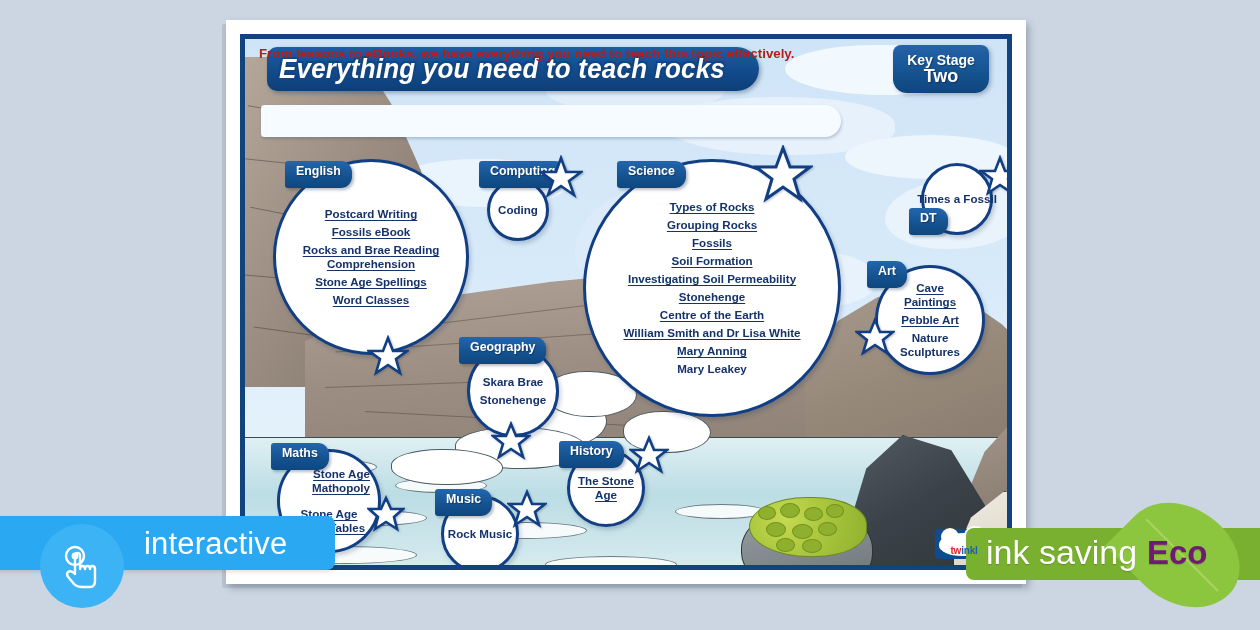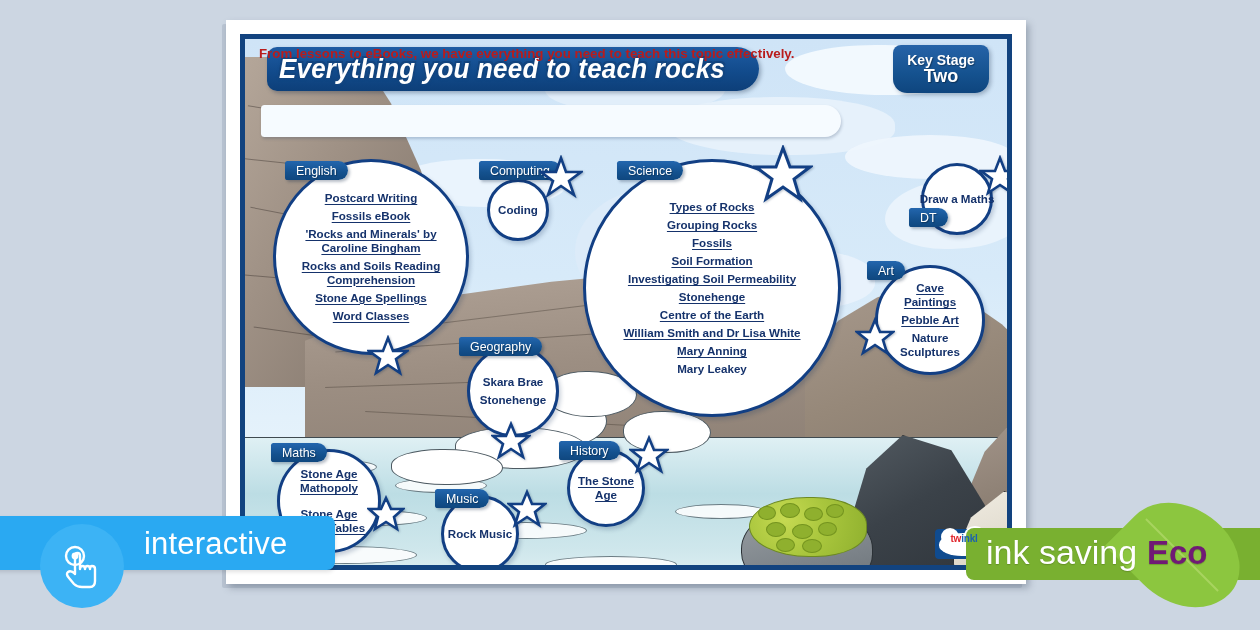--- a/index.html
+++ b/index.html
@@ -147,39 +147,39 @@
     box-sizing:border-box;
   }
   .bubble .item{
     color:#15326b;font-size:11.6px;font-weight:bold;line-height:1.18;
     text-align:center;text-decoration:underline;
     text-underline-offset:1.5px;white-space:nowrap;padding:2.2px 0;
   }
   .bubble .item.wrap{white-space:normal;}
   .bubble .item.plain{text-decoration:none;}
   .tag{
-    position:absolute;height:19px;padding:0 11px 0 11px;
+    position:absolute;height:19px;padding:0 11px 8px 11px;
     background:linear-gradient(180deg,#2366ae 0%,#14518e 60%,#0f477f 100%);
     border-radius:3px 11px 11px 3px;
-    color:#fff;font-size:12.4px;font-weight:normal;
+    color:#fff;font-size:12.4px;font-weight:bold;
     display:flex;align-items:center;justify-content:center;
     box-shadow:2px 2px 3px rgba(20,40,70,.3);
     white-space:nowrap;z-index:6;
     text-shadow:1px 1px 1px rgba(0,0,0,.3);
   }
   .star{position:absolute;z-index:7;filter:drop-shadow(1px 1px 1px rgba(20,45,80,.3));}
 
   
   .twinkl{
     position:absolute;right:14px;bottom:6px;width:58px;height:30px;
     background:#0f4b8f;border-radius:4px;display:flex;align-items:center;justify-content:center;
   }
   .twinkl .cloudlogo{
     width:50px;height:23px;background:#ffffff;border-radius:50% 50% 46% 46%;
-    display:flex;align-items:flex-start;justify-content:center;position:relative;
+    display:flex;align-items:flex-end;justify-content:center;position:relative;
   }
   .twinkl .cloudlogo:before,.twinkl .cloudlogo:after{
     content:"";position:absolute;background:#fff;border-radius:50%;
   }
   .twinkl .cloudlogo:before{width:18px;height:18px;left:2px;top:-5px;}
   .twinkl .cloudlogo:after{width:22px;height:20px;right:3px;top:-7px;}
   .twinkl .txt{position:relative;z-index:2;font-size:10px;font-weight:bold;color:#e1262d;letter-spacing:-.2px;}
   .twinkl .txt b{color:#1b62ae;}
 
   
@@ -295,22 +295,21 @@
           <div class="l1">Key Stage</div>
           <div class="l2">Two</div>
         </div>
 
         <div class="subtitle-bar"></div>
         <div class="subtitle-text">From lessons to eBooks, we have everything you need to teach this topic effectively.</div>
 
         <div class="bubble" style="left:28px;top:120px;width:196px;height:196px;">
           <div class="item">Postcard Writing</div>
           <div class="item">Fossils eBook</div>
-          <div class="item wrap" style="width:160px;">'Rocks and Minerals' by Caroline Bingham</div>
-          <div class="item wrap" style="width:162px;">Rocks and Soils Reading Comprehension</div>
+          <div class="item wrap" style="width:162px;">Rocks and Brae Reading Comprehension</div>
           <div class="item">Stone Age Spellings</div>
           <div class="item">Word Classes</div>
         </div>
         <div class="tag" style="left:40px;top:122px;">English</div>
         <svg class="star" style="left:122px;top:296px;" width="42" height="42" viewBox="0 0 42 42">
           <polygon points="21,3 26,16 40,16 29,24 33,38 21,30 9,38 13,24 2,16 16,16" fill="#ffffff" stroke="#123f84" stroke-width="2.6"></polygon>
         </svg>
 
         <div class="bubble" style="left:242px;top:140px;width:62px;height:62px;">
           <div class="item plain">Coding</div>
@@ -331,21 +330,21 @@
           <div class="item">William Smith and Dr Lisa White</div>
           <div class="item">Mary Anning</div>
           <div class="item plain">Mary Leakey</div>
         </div>
         <div class="tag" style="left:372px;top:122px;">Science</div>
         <svg class="star" style="left:508px;top:106px;" width="60" height="60" viewBox="0 0 60 60">
           <polygon points="30,3 37,22 57,22 41,34 47,54 30,42 13,54 19,34 3,22 23,22" fill="#ffffff" stroke="#123f84" stroke-width="3"></polygon>
         </svg>
 
         <div class="bubble" style="left:676px;top:124px;width:72px;height:72px;">
-          <div class="item plain">Draw a Maths</div>
+          <div class="item plain">Times a Fossil</div>
         </div>
         <div class="tag" style="left:664px;top:124px;margin-top:45px;">DT</div>
         <svg class="star" style="left:734px;top:116px;" width="42" height="42" viewBox="0 0 42 42">
           <polygon points="21,3 26,16 40,16 29,24 33,38 21,30 9,38 13,24 2,16 16,16" fill="#ffffff" stroke="#123f84" stroke-width="2.6"></polygon>
         </svg>
 
         <div class="bubble" style="left:630px;top:226px;width:110px;height:110px;">
           <div class="item wrap" style="width:78px;">Cave Paintings</div>
           <div class="item">Pebble Art</div>
           <div class="item wrap plain" style="width:78px;">Nature Sculptures</div>
@@ -358,21 +357,21 @@
         <div class="bubble" style="left:222px;top:306px;width:92px;height:92px;">
           <div class="item plain">Skara Brae</div>
           <div class="item plain">Stonehenge</div>
         </div>
         <div class="tag" style="left:214px;top:298px;">Geography</div>
         <svg class="star" style="left:246px;top:382px;" width="40" height="40" viewBox="0 0 40 40">
           <polygon points="20,3 25,15 38,15 28,23 32,36 20,28 8,36 12,23 2,15 15,15" fill="#ffffff" stroke="#123f84" stroke-width="2.6"></polygon>
         </svg>
 
         <div class="bubble" style="left:32px;top:410px;width:104px;height:104px;">
-          <div class="item wrap" style="width:82px;">Stone Age Mathopoly</div>
+          <div class="item wrap" style="width:82px;text-align:right;">Stone Age Mathopoly</div>
           <div class="item wrap" style="width:82px;margin-top:8px;">Stone Age Times Tables</div>
         </div>
         <div class="tag" style="left:26px;top:404px;">Maths</div>
         <svg class="star" style="left:122px;top:456px;" width="38" height="38" viewBox="0 0 38 38">
           <polygon points="19,3 24,14 36,14 27,22 30,34 19,27 8,34 11,22 2,14 14,14" fill="#ffffff" stroke="#123f84" stroke-width="2.6"></polygon>
         </svg>
 
         <div class="bubble" style="left:196px;top:456px;width:78px;height:78px;align-items:center;">
           <div class="item plain">Rock Music</div>
         </div>

